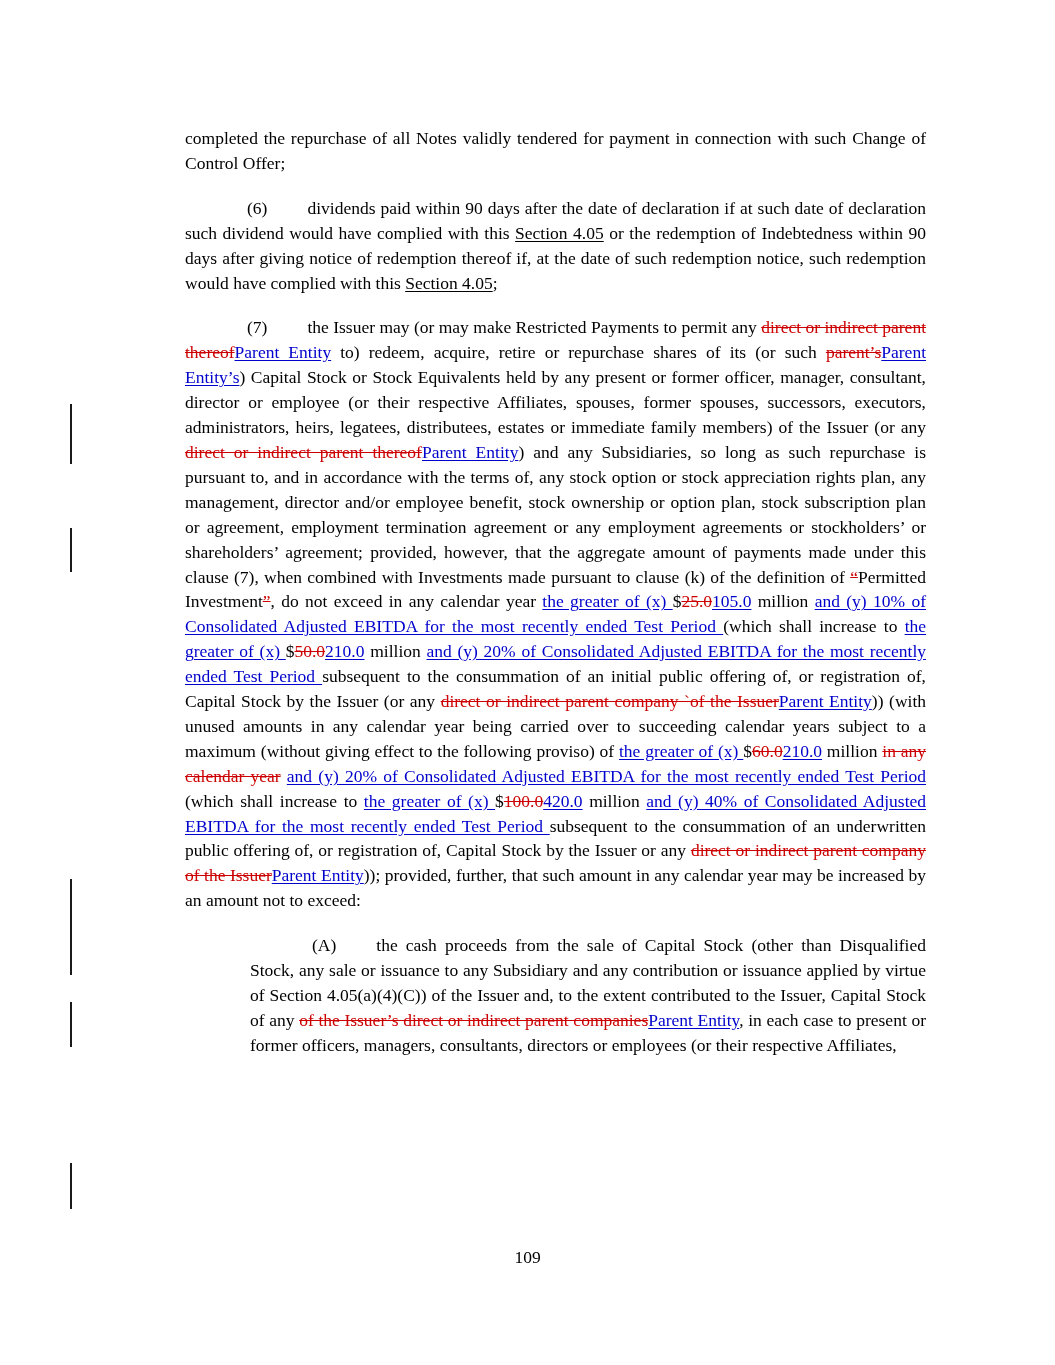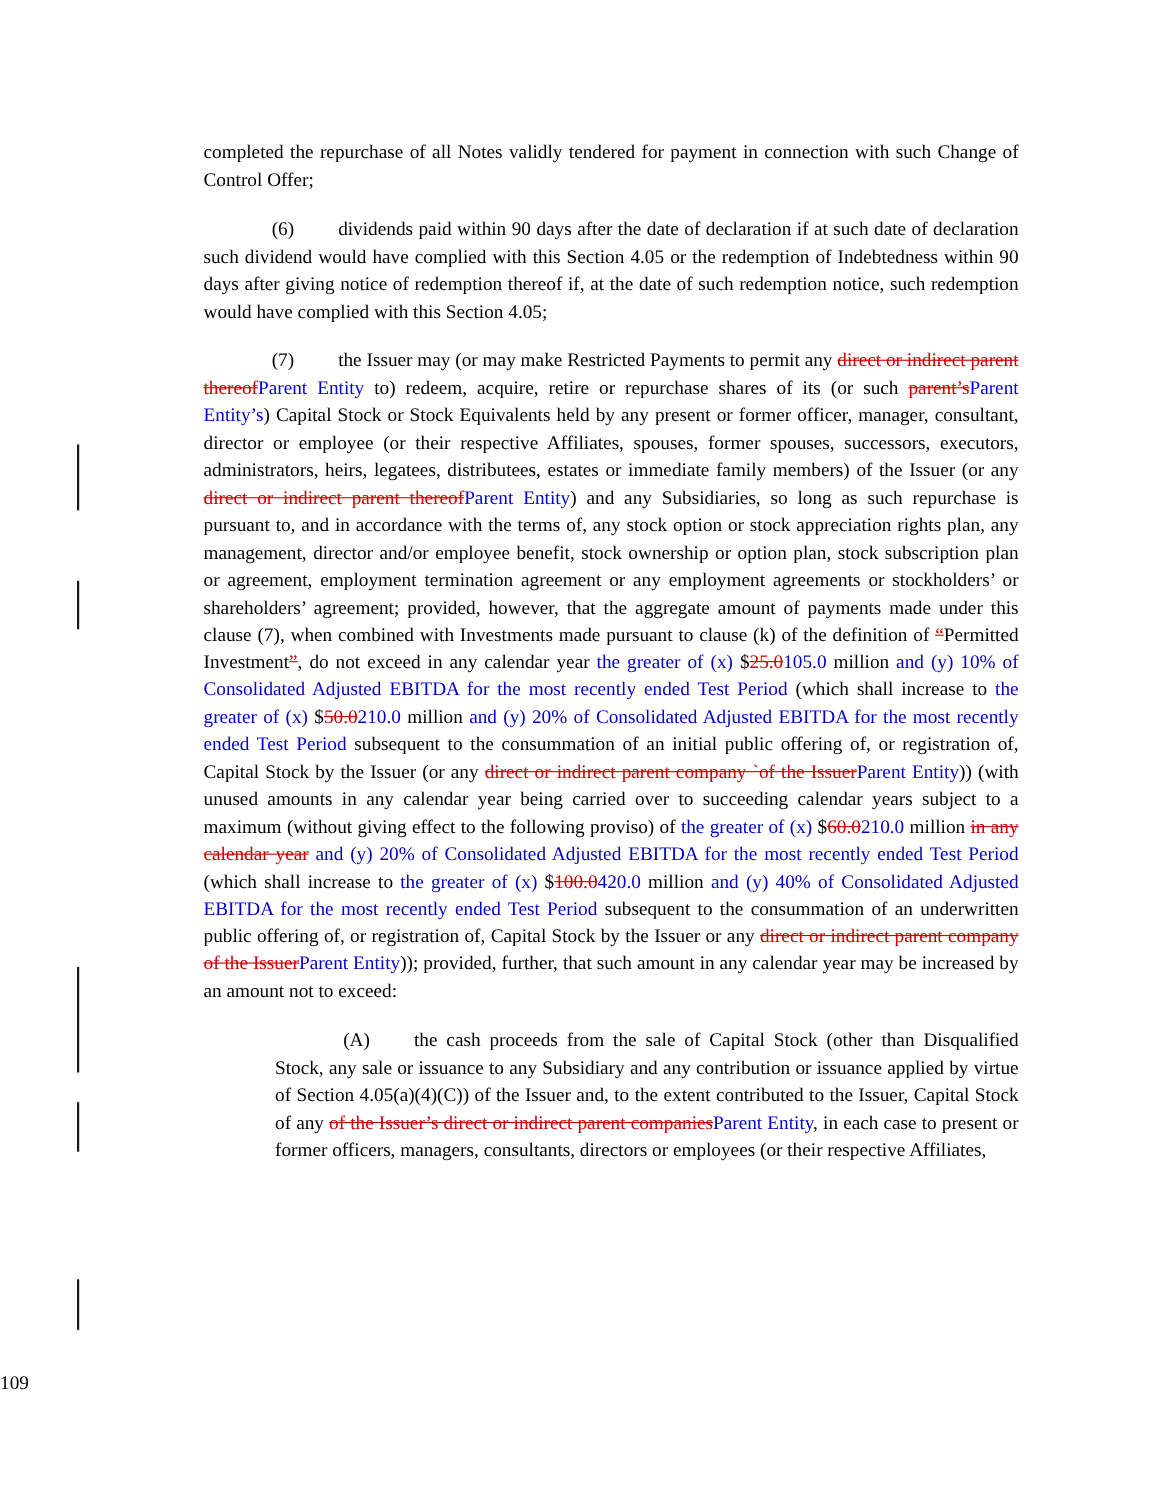--- a/index.html
+++ b/index.html
@@ -20,36 +20,36 @@
     position: absolute;
     left: 185px;
     top: 126px;
     width: 741px;
     text-align: justify;
   }
   .para { margin: 0 0 20px 0; }
   .para.body-indent { text-indent: 62px; }
   .para.sub { margin-left: 65px; text-indent: 62px; }
   .run-del { color: var(--del-color, #cc0000); text-decoration: line-through; }
-  .run-ins { color: var(--ins-color, #0000cc); text-underline-offset: 2px; }
-  .run-und { text-underline-offset: 2px; }
+  .run-ins { color: var(--ins-color, #0000cc); text-decoration: underline; text-underline-offset: 2px; }
+  .run-und { text-decoration: underline; text-underline-offset: 2px; }
   .run-it  { }
   .tab { display: inline-block; width: 40px; }
   .change-bar {
     position: absolute;
     left: 70px;
     width: 2px;
     background: #1a1a1a;
   }
   .footer {
     position: absolute;
     left: 0;
     right: 0;
     top: 1245px;
-    text-align: left;
+    text-align: center;
   }
 </style>
 </head>
 <body>
 
 <div class="page">
   <div id="bar-layer">
       <div class="change-bar" style="top: 404px; height: 60px;"></div>
       <div class="change-bar" style="top: 528px; height: 44px;"></div>
       <div class="change-bar" style="top: 879px; height: 96px;"></div>

